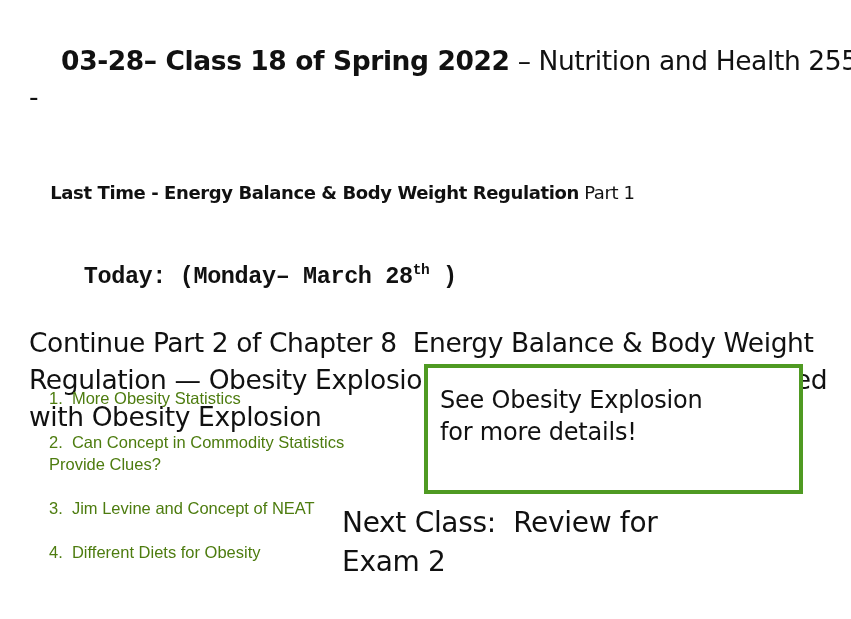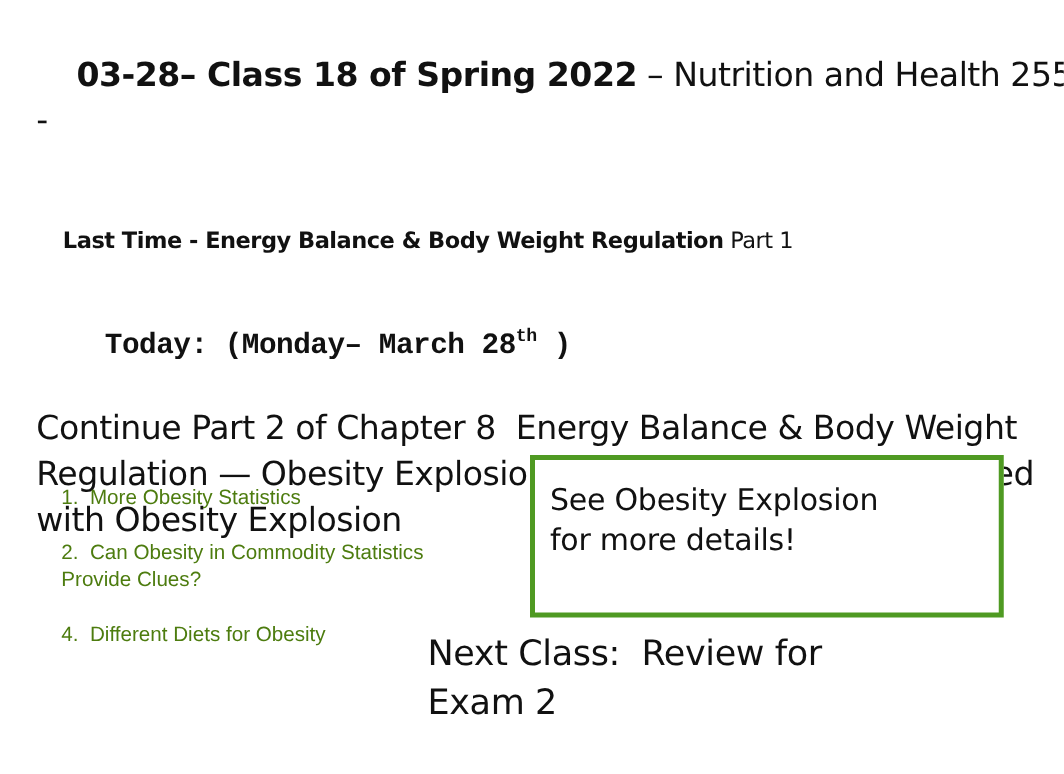--- a/index.html
+++ b/index.html
@@ -147,21 +147,22 @@
   <div class="hline line-today">
     <span>Today: (Monday– March 28</span><sup>th</sup><span> )</span>
   </div>
 
   <div class="hline line-continue">Continue Part 2 of Chapter 8  Energy Balance &amp; Body Weight Regulation — Obesity Explosion Lecture - Everyone is finished with Obesity Explosion</div>
 
 </div>
 
 <div class="agenda-list">
   <div class="agenda-item"><span class="agenda-num">1.</span><span>  More Obesity Statistics</span></div>
-  <div class="agenda-item"><span class="agenda-num">2.</span><span>  Can Obesity in Commodity Statistics Provide Clues?</span></div>
+  <div class="agenda-item"><span class="agenda-num">2.</span><span>  Can Concept in Commodity Statistics Provide Clues?</span></div>
+  <div class="agenda-item"><span class="agenda-num">3.</span><span>  Jim Levine and Concept of NEAT</span></div>
   <div class="agenda-item"><span class="agenda-num">4.</span><span>  Different Diets for Obesity</span></div>
 </div>
 
 <div class="callout-box" style="border-color: rgb(79, 154, 34);">
   <div class="callout-text">See Obesity Explosion
 for more details!</div>
 </div>
 
 <div class="next-class">Next Class:  Review for
 Exam 2</div>

